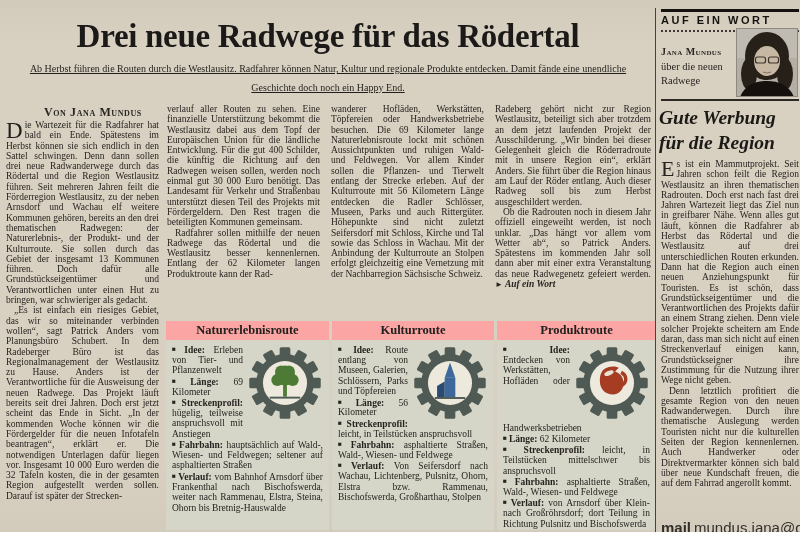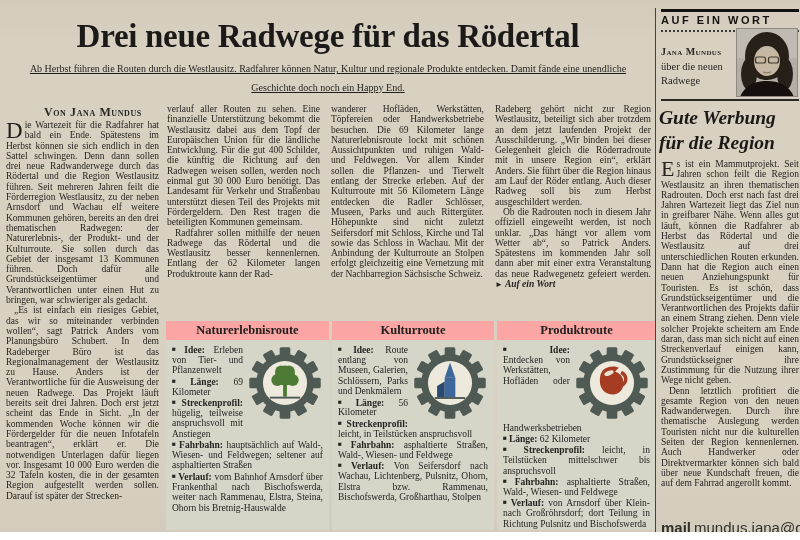--- a/index.html
+++ b/index.html
@@ -154,21 +154,21 @@
           </g>
           <circle r="29" fill="#edeadd"></circle>
           <g fill="#3e689b">
             <polygon points="0,-27 7,-7 -7,-7"></polygon>
             <rect x="-7" y="-7" width="14" height="26"></rect>
           </g>
           <polygon points="-7,-2 -17,4 -17,19 -7,19" fill="#2b4a72"></polygon>
           <rect x="-20" y="18.5" width="40" height="2.5" fill="#4e5a53"></rect>
         </svg>
       </div>
-      <div class="bi"><span class="blt">■</span><b>Idee:</b> <span>Route entlang von Museen, Galerien, Schlössern, Parks und Denkmälern</span></div>
+      <div class="bi"><span class="blt">■</span><b>Idee:</b> <span>Route entlang von Museen, Galerien, Schlössern, Parks und Töpfereien</span></div>
       <div class="bi"><span class="blt">■</span><b>Länge:</b> <span>56 Kilometer</span></div>
       <div class="bi"><span class="blt">■</span><b>Streckenprofil:</b> <span>leicht, in Teilstücken anspruchsvoll</span></div>
       <div class="bi"><span class="blt">■</span><b>Fahrbahn:</b> <span>asphaltierte Straßen, Wald-, Wiesen- und Feldwege</span></div>
       <div class="bi"><span class="blt">■</span><b>Verlauf:</b> <span>Von Seifersdorf nach Wachau, Lichtenberg, Pulsnitz, Ohorn, Elstra bzw. Rammenau, Bischofswerda, Großharthau, Stolpen</span></div>
     </div>
   </div>
 
   <div class="rbox rbox3">
     <div class="rbox-h">Produktroute</div>
     <div class="rbox-b">

